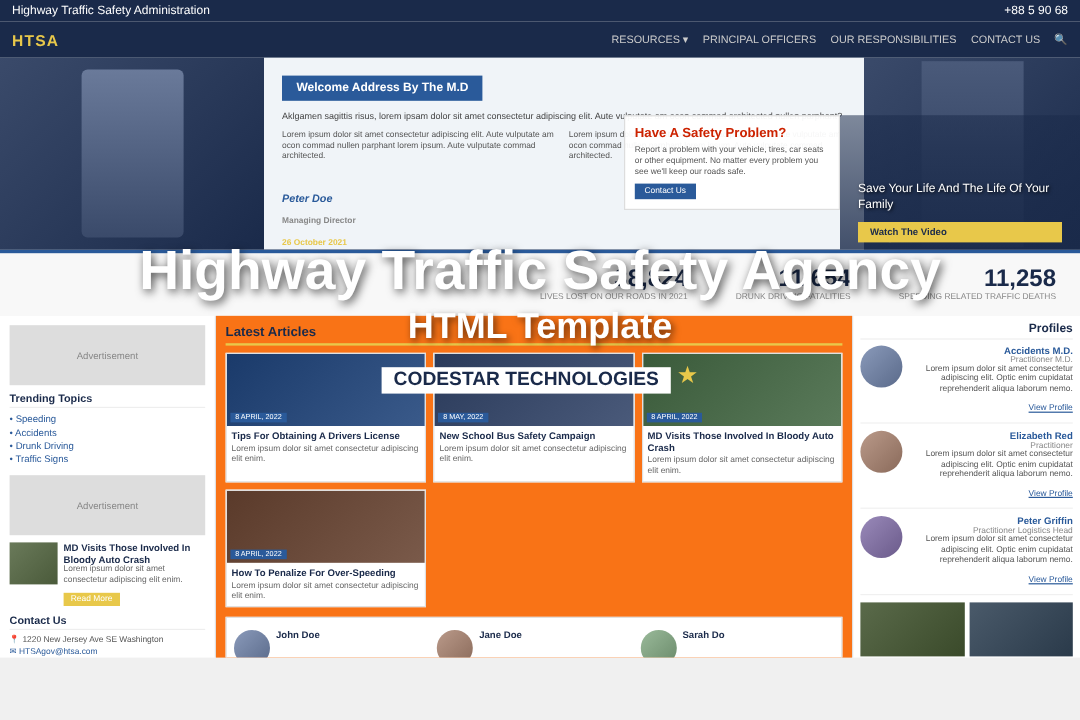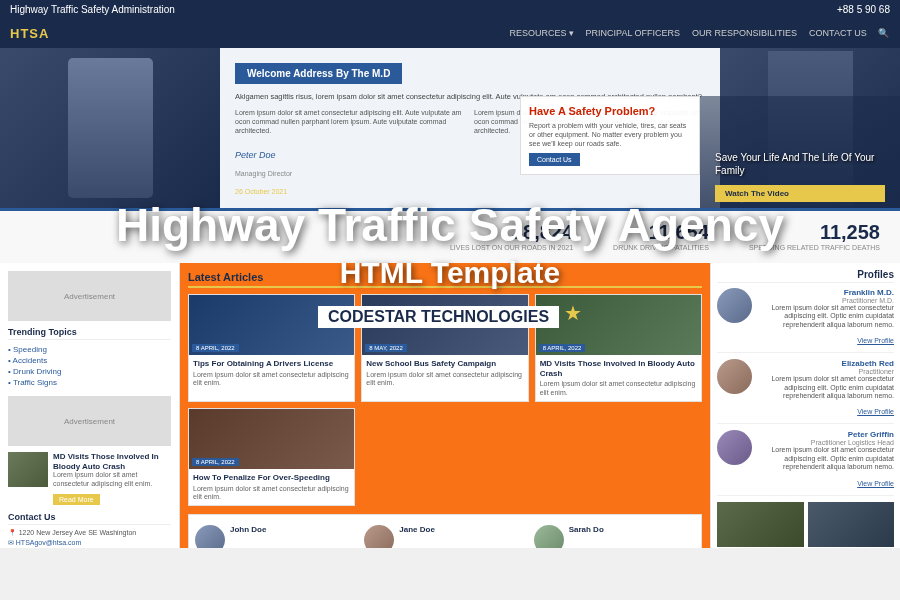--- a/index.html
+++ b/index.html
@@ -127,21 +127,21 @@
         <div style="width:85px;height:140px;background:linear-gradient(180deg,#6a7a9a,#3a4a6a);border-radius:5px;"></div>
       </div>
     </div>
     <div class="hero-center">
       <div class="hero-welcome-box">Welcome Address By The M.D</div>
       <p class="hero-text">Aklgamen sagittis risus, lorem ipsam dolor sit amet consectetur adipiscing elit. Aute vulputate am ocon commad architected nullen parphant?</p>
       <div style="display:flex;gap:8px;margin-top:5px;font-size:7px;color:#555;line-height:1.3;">
         <p>Lorem ipsum dolor sit amet consectetur adipiscing elit. Aute vulputate am ocon commad nullen parphant lorem ipsum. Aute vulputate commad architected.</p>
         <p>Lorem ipsum dolor sit amet consectetur adipiscing elit. Aute vulputate am ocon commad nullen parphant lorem ipsum. Aute vulputate commad architected.</p>
       </div>
-      <div style="margin-top:9px;">
+      <div style="margin-top:20px;font-weight:bold;">
         <span class="hero-signature">Peter Doe</span>
         <br><span style="font-size:7px;color:#888;">Managing Director</span>
         <br><span style="font-size:7px;color:#e8c84a;">26 October 2021</span>
       </div>
     </div>
     <div class="hero-right">
       <div class="hero-police">
         <div style="width:85px;height:155px;background:linear-gradient(180deg,#4a5a7a,#2a3a5a);"></div>
         <div style="position:absolute;bottom:5px;left:5px;font-size:7px;color:#ccc;">Mark Guster<br><span style="font-size:6px;">Management Officer</span></div>
       </div>
@@ -275,21 +275,21 @@
       </div>
     </div>
   </div>
 
   <div class="right-sidebar">
     <div class="profiles-title">Profiles</div>
 
     <div class="profile-item">
       <div class="profile-avatar" style="background:linear-gradient(135deg,#8a9aba,#5a6a8a);"></div>
       <div class="profile-info">
-        <div class="profile-name">Franklin M.D.</div>
+        <div class="profile-name">Accidents M.D.</div>
         <div class="profile-role">Practitioner M.D.</div>
         <p class="profile-text">Lorem ipsum dolor sit amet consectetur adipiscing elit. Optic enim cupidatat reprehenderit aliqua laborum nemo.</p>
         <span class="view-profile">View Profile</span>
       </div>
     </div>
 
     <div class="profile-item">
       <div class="profile-avatar" style="background:linear-gradient(135deg,#ba9a8a,#8a6a5a);"></div>
       <div class="profile-info">
         <div class="profile-name">Elizabeth Red</div>

